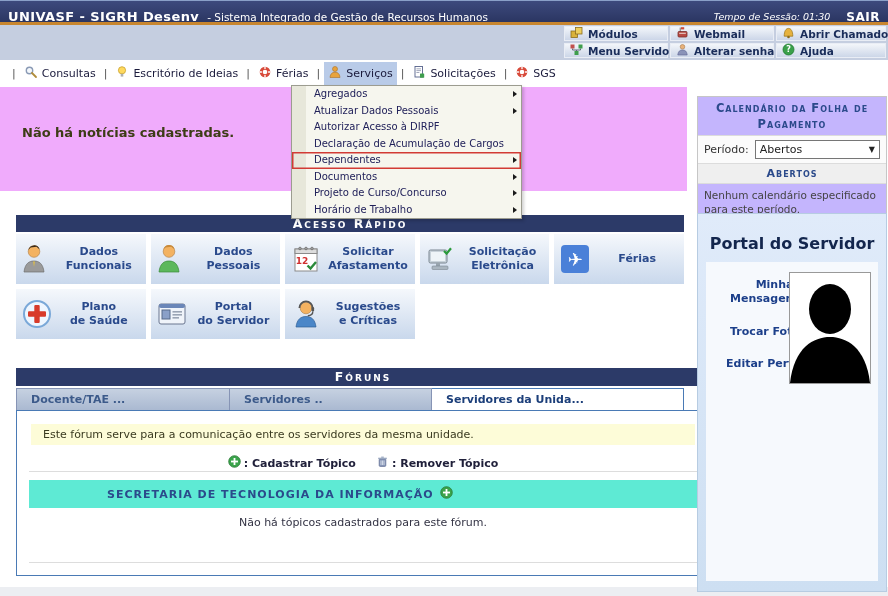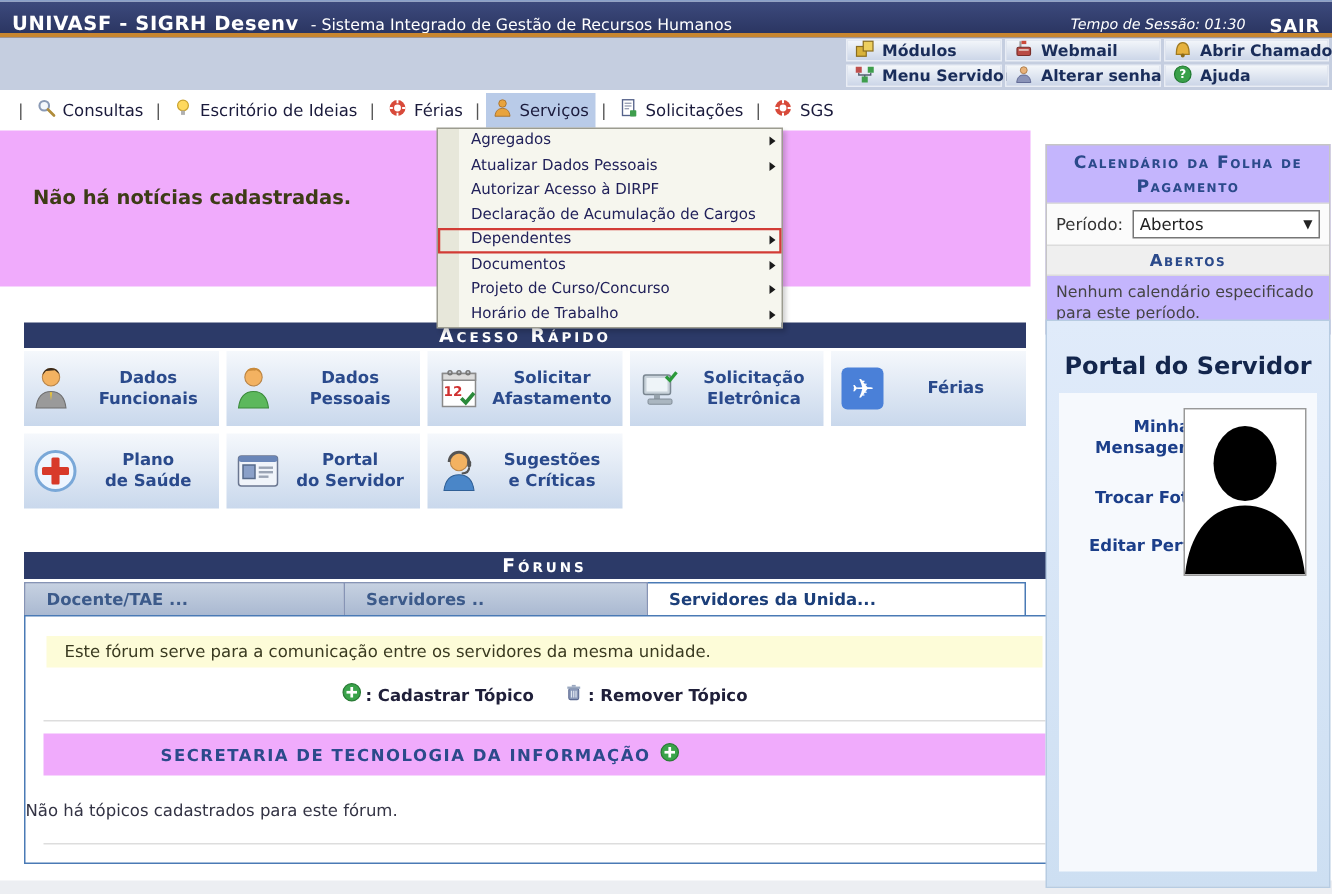--- a/index.html
+++ b/index.html
@@ -98,31 +98,31 @@
   .tab.active{background:#ffffff;color:#1c3f7a;border-color:#4a7ab5;border-bottom:1px solid #ffffff;}
   .forum-body{
     border:1px solid #4a7ab5;border-top:1px solid #4a7ab5;margin-top:-1px;
     height:166px;background:#ffffff;position:relative;box-sizing:border-box;
   }
   .notice{
     margin:13px 14px 0;background:#fdfcd8;padding:4px 12px;
     font-size:11px;color:#3a3a20;
   }
   .legend{
-    margin:10px 12px 0;padding-bottom:9px;border-bottom:1px solid #dddddd;
+    margin:10px 12px 0;border-bottom:1px solid #dddddd;
     display:flex;justify-content:center;align-items:center;gap:20px;
     font-size:11px;font-weight:bold;color:#20203a;
   }
   .legend .entry{display:inline-flex;align-items:center;gap:3px;}
   .group-hd{
-    margin:8px 12px 0;background:#f0abfc;padding:6px 8px 6px 78px;
+    margin:8px 12px 0;background:#5eead4;padding:6px 8px 6px 78px;
     font-size:11px;font-weight:bold;color:#2b4a8b;letter-spacing:1px;
     display:flex;align-items:center;gap:6px;
   }
-  .empty-msg{margin-top:17px;font-size:11px;color:#333344;}
+  .empty-msg{text-align:center;margin-top:8px;font-size:11px;color:#333344;}
   .forum-foot{position:absolute;left:12px;right:12px;bottom:12px;border-top:1px solid #dddddd;}
   
   .calbox{
     position:absolute;left:697px;top:96px;width:190px;box-sizing:border-box;
     background:#c4b5fd;border:1px solid #c6c6c6;
   }
   .cal-title{
     padding:4px 10px 3px;text-align:center;border-bottom:1px solid #dcdcdc;
     font-variant:small-caps;font-weight:bold;color:#2b4a8b;font-size:11.5px;
     letter-spacing:1px;line-height:1.35;

